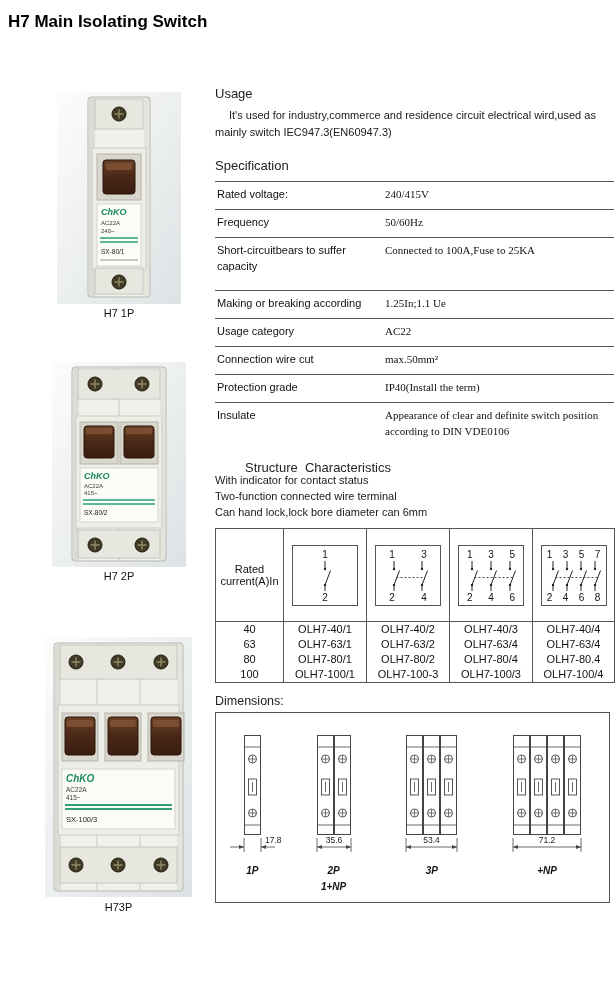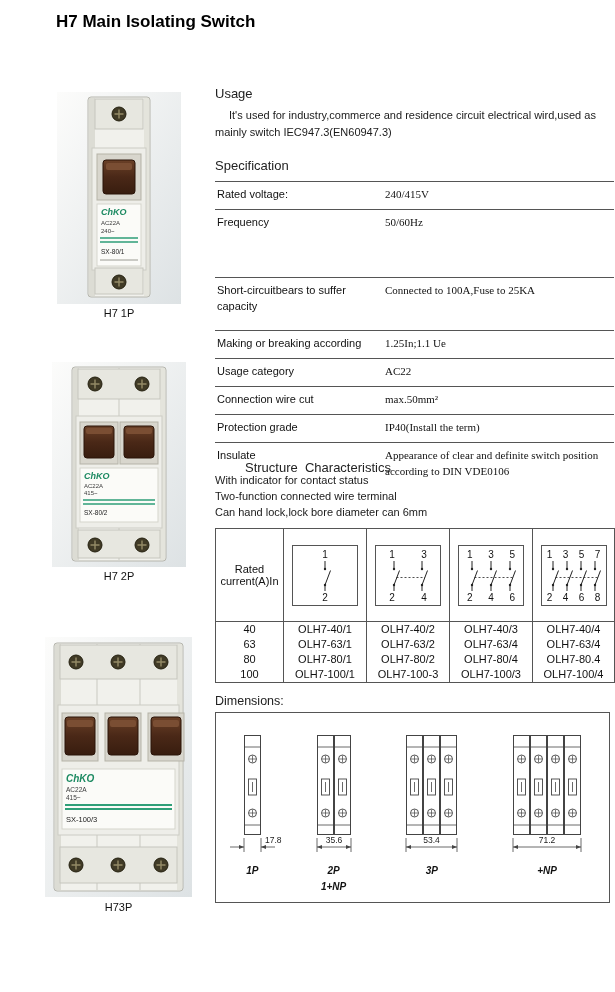--- a/index.html
+++ b/index.html
@@ -1,28 +1,28 @@
 <!DOCTYPE html>
 <html><head>
 <meta charset="utf-8">
 <style>
   html,body{margin:0;padding:0;background:#fff;}
   #page{position:relative;width:615px;height:992px;background:#fff;overflow:hidden;
         font-family:"Liberation Sans",sans-serif;color:#111;}
   .abs{position:absolute;}
-  #title{left:8px;top:12px;font-size:17px;font-weight:bold;color:#000;margin-left:48px;}
+  #title{left:8px;top:12px;font-size:17px;font-weight:bold;color:#000;}
   .sec-head{font-size:13px;color:#222;}
   #usage-head{left:215px;top:86px;}
   #usage-text{left:215px;top:107px;width:399px;font-size:11px;line-height:1.55;text-indent:14px;color:#1a1a1a;}
   #spec-head{left:215px;top:158px;}
   
   #spec-table{left:215px;top:181px;width:399px;}
   .spec-row{display:grid;grid-template-columns:168px 1fr;border-top:1px solid #555;
             font-size:11px;line-height:1.38;padding:5px 0 7px 2px;color:#111;}
-  .spec-row.tall{padding-bottom:16px;margin-top:40px;}
+  .spec-row.tall{padding-bottom:16px;}
   .spec-val{padding-right:2px;font-family:Liberation Serif, serif;}
   
   #struct-head{left:215px;top:460px;white-space:pre;margin-left:30px;}
   #struct-lines{left:215px;top:472px;font-size:11px;line-height:16px;color:#1a1a1a;}
   
   #model-table{left:215px;top:528px;}
   #model-table table{border-collapse:collapse;table-layout:fixed;width:399px;border:1px solid #555;}
   #model-table td{border-left:1px solid #555;text-align:center;font-size:11px;padding:0;}
   #model-table td:first-child{border-left:none;}
   #model-table tr.hdr td{border-bottom:1px solid #555;height:92px;vertical-align:middle;font-size:11px;}

